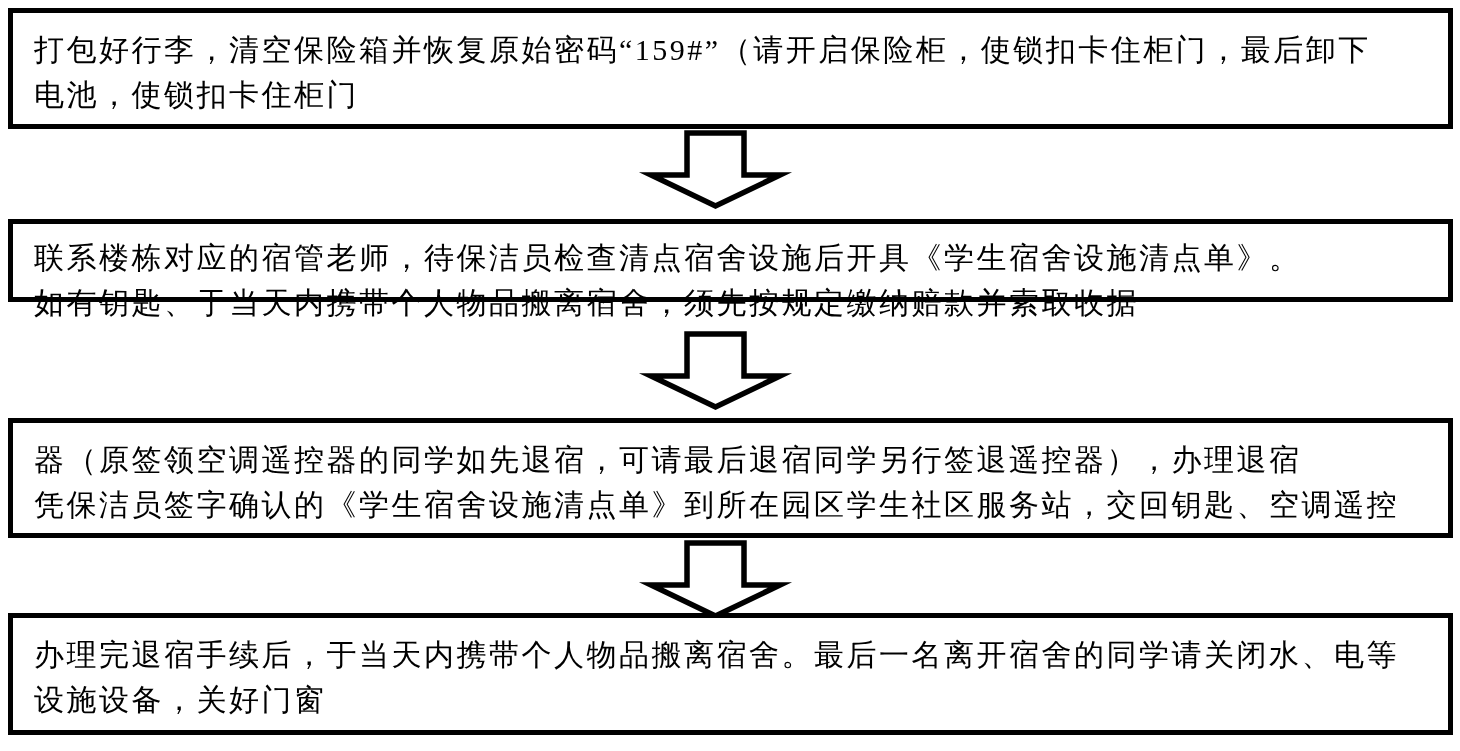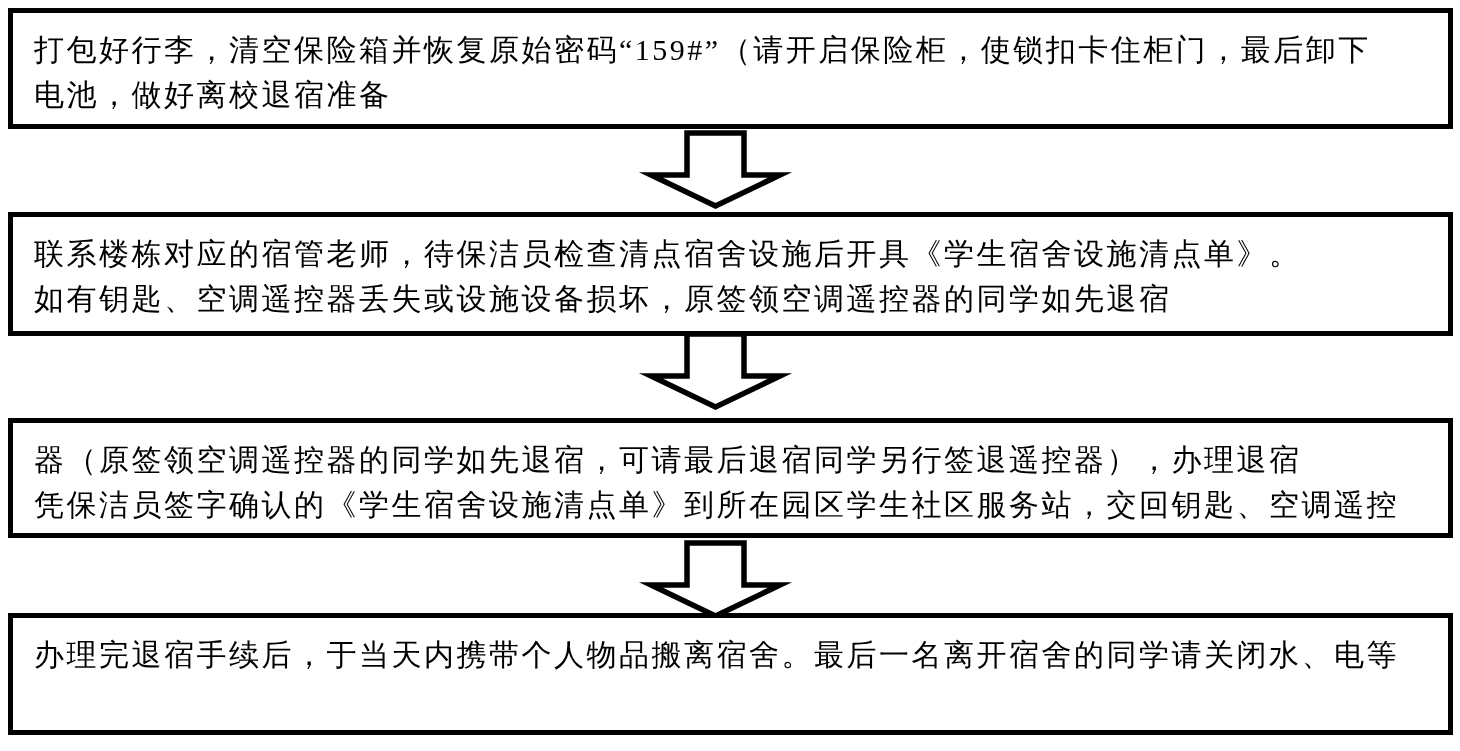--- a/index.html
+++ b/index.html
@@ -21,21 +21,21 @@
     background: #ffffff;
     border: 5px solid #000000;
     padding: 14px 14px 0 21px;
     color: #000000;
     font-size: 30px;
     line-height: 45px;
     letter-spacing: 2.5px;
   }
   .step-line { white-space: nowrap; }
   .box-1 { top: 8px;   height: 121px; }
-  .box-2 { top: 212px; height: 124px; }
+  .box-2 { top: 219px; height: 83px; font-family: Liberation Mono, monospace; }
   .box-3 { top: 418px; height: 120px; }
   .box-4 { top: 613px; height: 122px; }
   .flow-arrow {
     position: absolute;
     left: 645px;
     width: 140px; height: 82px;
     overflow: visible;
   }
   .arrow-1 { top: 129px; }
   .arrow-2 { top: 330px; }
@@ -48,42 +48,43 @@
     stroke-miterlimit: 8;
   }
 </style>
 </head>
 <body>
 
 <div class="canvas">
 
   <div class="step-box box-1">
     <div class="step-line">打包好行李，清空保险箱并恢复原始密码“159#”（请开启保险柜，使锁扣卡住柜门，最后卸下</div>
-    <div class="step-line">电池，做好离校退宿准备</div>
+    <div class="step-line">电池，使锁扣卡住柜门</div>
   </div>
 
   <svg class="flow-arrow arrow-1" viewBox="0 0 140 82" aria-hidden="true">
     <polygon points="42,4 99,4 99,46 135,46 70.5,77 6,46 42,46" fill="#ffffff"></polygon>
   </svg>
 
   <div class="step-box box-2">
     <div class="step-line">联系楼栋对应的宿管老师，待保洁员检查清点宿舍设施后开具《学生宿舍设施清点单》。</div>
-    <div class="step-line">如有钥匙、空调遥控器丢失或设施设备损坏，原签领空调遥控器的同学如先退宿</div>
+    <div class="step-line">如有钥匙、于当天内携带个人物品搬离宿舍，须先按规定缴纳赔款并索取收据</div>
   </div>
 
   <svg class="flow-arrow arrow-2" viewBox="0 0 140 82" aria-hidden="true">
     <polygon points="42,4 99,4 99,46 135,46 70.5,77 6,46 42,46" fill="#ffffff"></polygon>
   </svg>
 
   <div class="step-box box-3">
     <div class="step-line">器（原签领空调遥控器的同学如先退宿，可请最后退宿同学另行签退遥控器），办理退宿</div>
     <div class="step-line">凭保洁员签字确认的《学生宿舍设施清点单》到所在园区学生社区服务站，交回钥匙、空调遥控</div>
   </div>
 
   <svg class="flow-arrow arrow-3" viewBox="0 0 140 82" aria-hidden="true">
     <polygon points="42,4 99,4 99,46 135,46 70.5,77 6,46 42,46" fill="#ffffff"></polygon>
   </svg>
 
   <div class="step-box box-4">
     <div class="step-line">办理完退宿手续后，于当天内携带个人物品搬离宿舍。最后一名离开宿舍的同学请关闭水、电等</div>
+    <div class="step-line">设施设备，关好门窗</div>
   </div>
 
 </div>
 
 </body></html>

